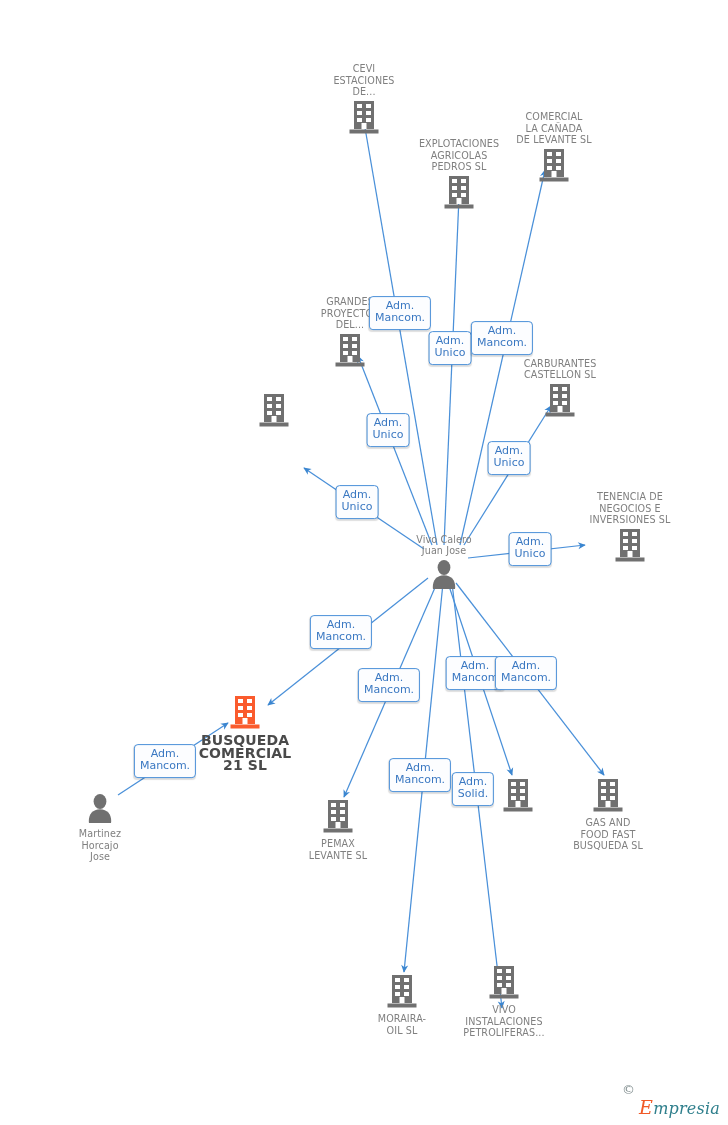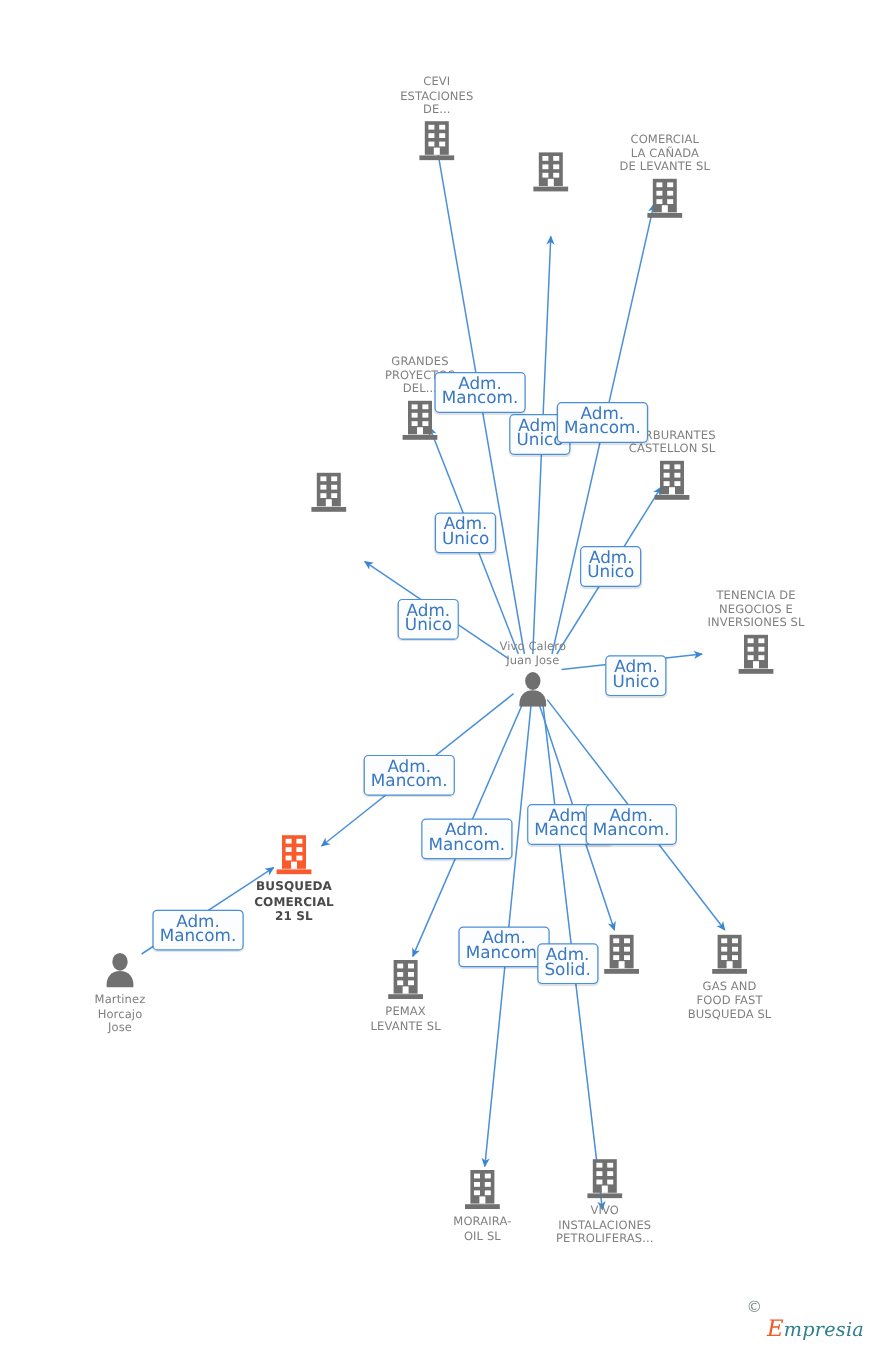--- a/index.html
+++ b/index.html
@@ -8,31 +8,30 @@
   #edges{position:absolute;left:0;top:0;width:728px;height:1125px;}
 
   
   .node{position:absolute;transform:translateX(-50%);text-align:center;width:150px;}
   .node .ico{display:block;margin:0 auto;}
   .node .nlabel{
     display:block;font-size:9.6px;line-height:11.6px;color:#808080;
     letter-spacing:.1px;white-space:pre-line;margin-top:1px;
   }
   .node.person .nlabel{color:#808080;}
-  .node.focus .nlabel{color:#4a4a4a;font-weight:bold;font-size:10px;line-height:12.6px;}
+  .node.focus .nlabel{color:#4a4a4a;font-weight:bold;font-size:14px;line-height:12.6px;}
   .node.label-above .nlabel{margin-top:12px;margin-bottom:2px;}
 
   
   .chip{
     position:absolute;transform:translate(-50%,-50%);
     background:#fcfdff;border:1px solid #4a90d9;border-radius:4px;
-    color:#3a78c2;font-size:14px;line-height:12.4px;text-align:center;
+    color:#3a78c2;font-size:11px;line-height:12.4px;text-align:center;
     padding:3px 5px 4px;white-space:pre-line;
     box-shadow:0 1px 1px rgba(0,0,0,.13);
-    margin-top:14px;
   }
 
   
   #watermark{position:absolute;right:8px;bottom:8px;display:flex;align-items:center;gap:4px;}
   #watermark .cmark{font-size:13px;color:#7f8c8d;line-height:1;}
   #watermark .wname{font-family:"DejaVu Serif","Liberation Serif",serif;font-style:italic;
     font-size:16px;color:#2f7f8c;line-height:1;letter-spacing:.2px;margin-top:37px;}
   #watermark .wname b{color:#f05a28;font-weight:normal;font-size:19px;}
 </style>
 </head>
@@ -75,20 +74,23 @@
             <rect x="8" y="4" width="5" height="4" fill="#fff"></rect>
             <rect x="17" y="4" width="5" height="4" fill="#fff"></rect>
             <rect x="8" y="11" width="5" height="4" fill="#fff"></rect>
             <rect x="17" y="11" width="5" height="4" fill="#fff"></rect>
             <rect x="8" y="18" width="5" height="4" fill="#fff"></rect>
             <rect x="17" y="18" width="5" height="4" fill="#fff"></rect>
             <rect x="12.5" y="23" width="5" height="6" fill="#fff"></rect>
           </svg></span>
       </div>
       <div class="node company label-above" style="left: 459px; top: 126.2px;">
+        <span class="nlabel">EXPLOTACIONES
+AGRICOLAS
+PEDROS SL</span>
         <span class="ico"><svg width="30" height="34" viewBox="0 0 30 34">
             <rect x="5" y="1" width="20" height="28" fill="#707070"></rect>
             <rect x="0.5" y="29.5" width="29" height="4" fill="#707070"></rect>
             <rect x="8" y="4" width="5" height="4" fill="#fff"></rect>
             <rect x="17" y="4" width="5" height="4" fill="#fff"></rect>
             <rect x="8" y="11" width="5" height="4" fill="#fff"></rect>
             <rect x="17" y="11" width="5" height="4" fill="#fff"></rect>
             <rect x="8" y="18" width="5" height="4" fill="#fff"></rect>
             <rect x="17" y="18" width="5" height="4" fill="#fff"></rect>
             <rect x="12.5" y="23" width="5" height="6" fill="#fff"></rect>

